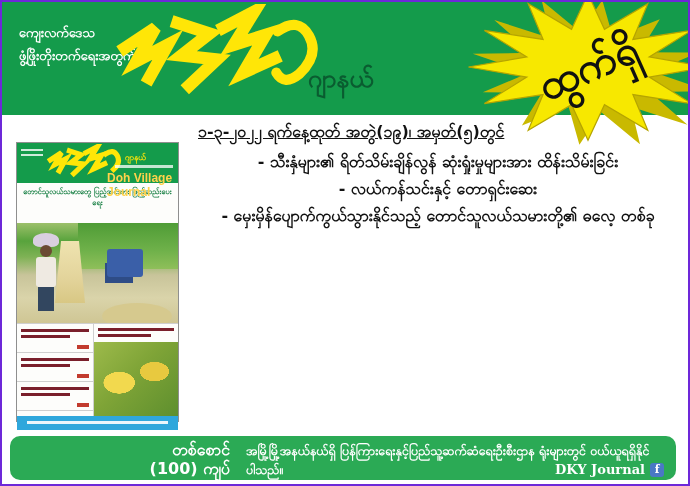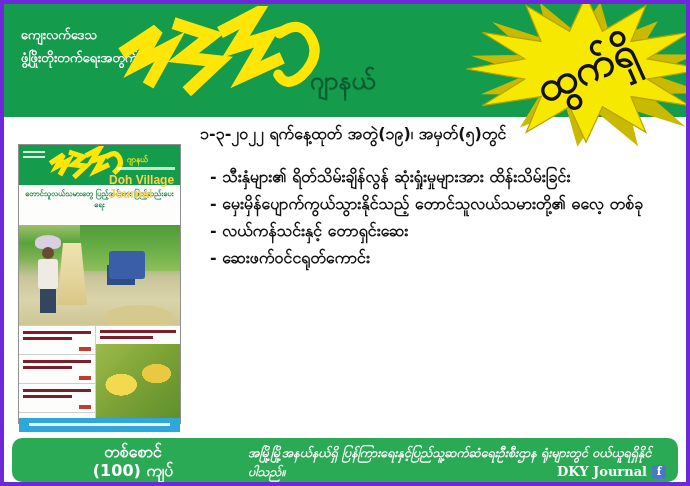--- a/index.html
+++ b/index.html
@@ -1,18 +1,18 @@
 <!DOCTYPE html>
 <html><head>
 <meta charset="utf-8">
 <style>
   html,body{margin:0;padding:0;background:#e8e8e8;}
   .poster{
     position:relative;width:690px;height:486px;box-sizing:border-box;
-    background:#ffffff;border:4px solid #6d28d9;overflow:hidden;
+    background:#ffffff;border:2px solid #6d28d9;overflow:hidden;
     font-family:"DejaVu Sans","Liberation Sans",sans-serif;
   }
   
   .header{position:absolute;left:0;top:0;width:100%;height:113px;background:#149B4B;}
   .tagline{position:absolute;left:17px;top:20px;color:#ffffff;font-weight:bold;
     font-size:13px;line-height:1.75;}
   .logo{position:absolute;left:108px;top:2px;width:215px;height:106px;}
   .hidden-text{position:absolute;width:1px;height:1px;overflow:hidden;clip:rect(0 0 0 0);white-space:nowrap;}
   .journal-word{position:absolute;left:306px;top:60px;color:#0A5C30;font-size:25px;font-weight:bold;}
   
@@ -58,31 +58,31 @@
   .mini-caption .tline{height:3px;background:#7A1F2B;margin-bottom:3px;}
   .mini-caption .tline.short{width:70%;}
   .banana-photo{flex:1;background:
     radial-gradient(ellipse 26px 18px at 30% 55%,#F2D94E 0 60%,transparent 61%),
     radial-gradient(ellipse 24px 16px at 72% 40%,#E8C93F 0 60%,transparent 61%),
     linear-gradient(135deg,#9DBA4B 0%,#7FA437 45%,#5E8F2E 100%);}
   .cover-bluebar{position:relative;height:14px;background:#2FA7DC;}
   .cover-bluebar .tline{position:absolute;left:6%;top:5px;width:88%;height:3px;background:rgba(255,255,255,.9);}
   
   .main-list{position:absolute;left:190px;top:119px;width:492px;color:#121212;}
-  .issue-line{font-size:16px;font-weight:bold;margin:0 0 3px 6px;}
-  .items{list-style:none;margin:16px;padding:0;}
+  .issue-line{font-size:16px;font-weight:bold;margin:0 0 3px 6px;text-decoration:underline;}
+  .items{list-style:none;margin:0;padding:0;text-align:center;}
   .items li{font-size:16px;font-weight:bold;line-height:27px;
     padding-left:14px;text-indent:-14px;}
   
   .footer-bar{position:absolute;left:8px;top:434px;width:666px;height:44px;
     background:#2BAA55;border-radius:10px;}
-  .price{position:absolute;left:22px;top:4px;width:198px;text-align:center;
+  .price{position:absolute;left:22px;top:4px;width:198px;text-align:right;
     color:#ffffff;font-weight:bold;font-size:16px;line-height:1.2;}
   .avail{position:absolute;left:236px;top:5px;width:404px;color:#ffffff;
-    font-size:12.5px;font-weight:bold;line-height:1.55;font-style:italic;}
+    font-size:12.5px;font-weight:bold;line-height:1.55;}
   .dky{position:absolute;right:12px;bottom:3px;display:flex;align-items:center;gap:5px;
     color:#ffffff;font-weight:bold;font-size:13px;
     font-family:"DejaVu Serif","Liberation Serif",serif;}
   .fb-icon{width:14px;height:14px;border-radius:3px;background:#4A78C6;color:#fff;
     display:flex;align-items:center;justify-content:center;
     font-family:"DejaVu Serif","Liberation Serif",serif;font-size:11px;font-weight:bold;}
 </style>
 </head>
 <body>
 
@@ -182,23 +182,22 @@
 
     <div class="cover-bluebar">
       <div class="tline"></div>
     </div>
   </div>
 
   <div class="main-list">
     <p class="issue-line">၁-၃-၂၀၂၂ ရက်နေ့ထုတ် အတွဲ(၁၉)၊ အမှတ်(၅)တွင်</p>
     <ul class="items">
       <li>- သီးနှံများ၏ ရိတ်သိမ်းချိန်လွန် ဆုံးရှုံးမှုများအား ထိန်းသိမ်းခြင်း</li>
+      <li>- လယ်ကန်သင်းနှင့် တောရှင်းဆေး</li>
       <li>- မှေးမှိန်ပျောက်ကွယ်သွားနိုင်သည့် တောင်သူလယ်သမားတို့၏ ဓလေ့ တစ်ခု</li>
-      <li>- လယ်ကန်သင်းနှင့် တောရှင်းဆေး</li>
-      <li>- ဆေးဖက်ဝင်ငရုတ်ကောင်း</li>
     </ul>
   </div>
 
   <div class="footer-bar">
     <div class="price">
       <div>တစ်စောင်</div>
       <div>(100) ကျပ်</div>
     </div>
     <div class="avail">အမြို့မြို့အနယ်နယ်ရှိ ပြန်ကြားရေးနှင့်ပြည်သူ့ဆက်ဆံရေးဦးစီးဌာန ရုံးများတွင် ဝယ်ယူရရှိနိုင်ပါသည်။</div>
     <div class="dky">

